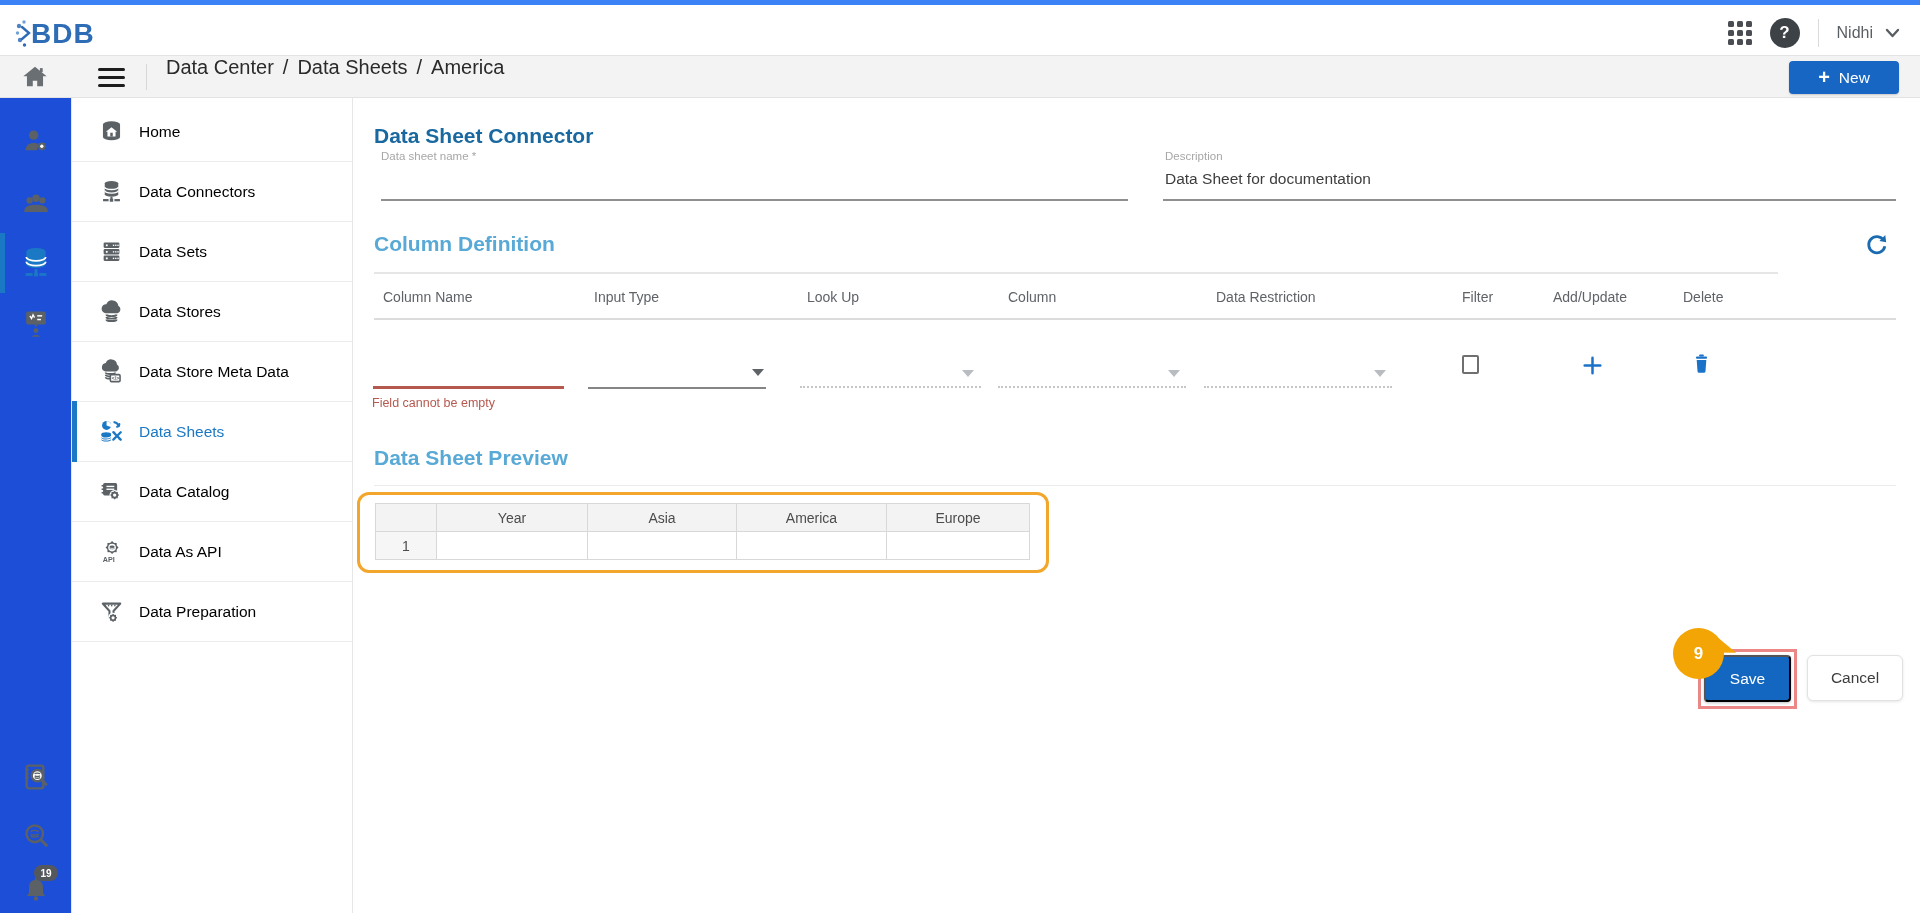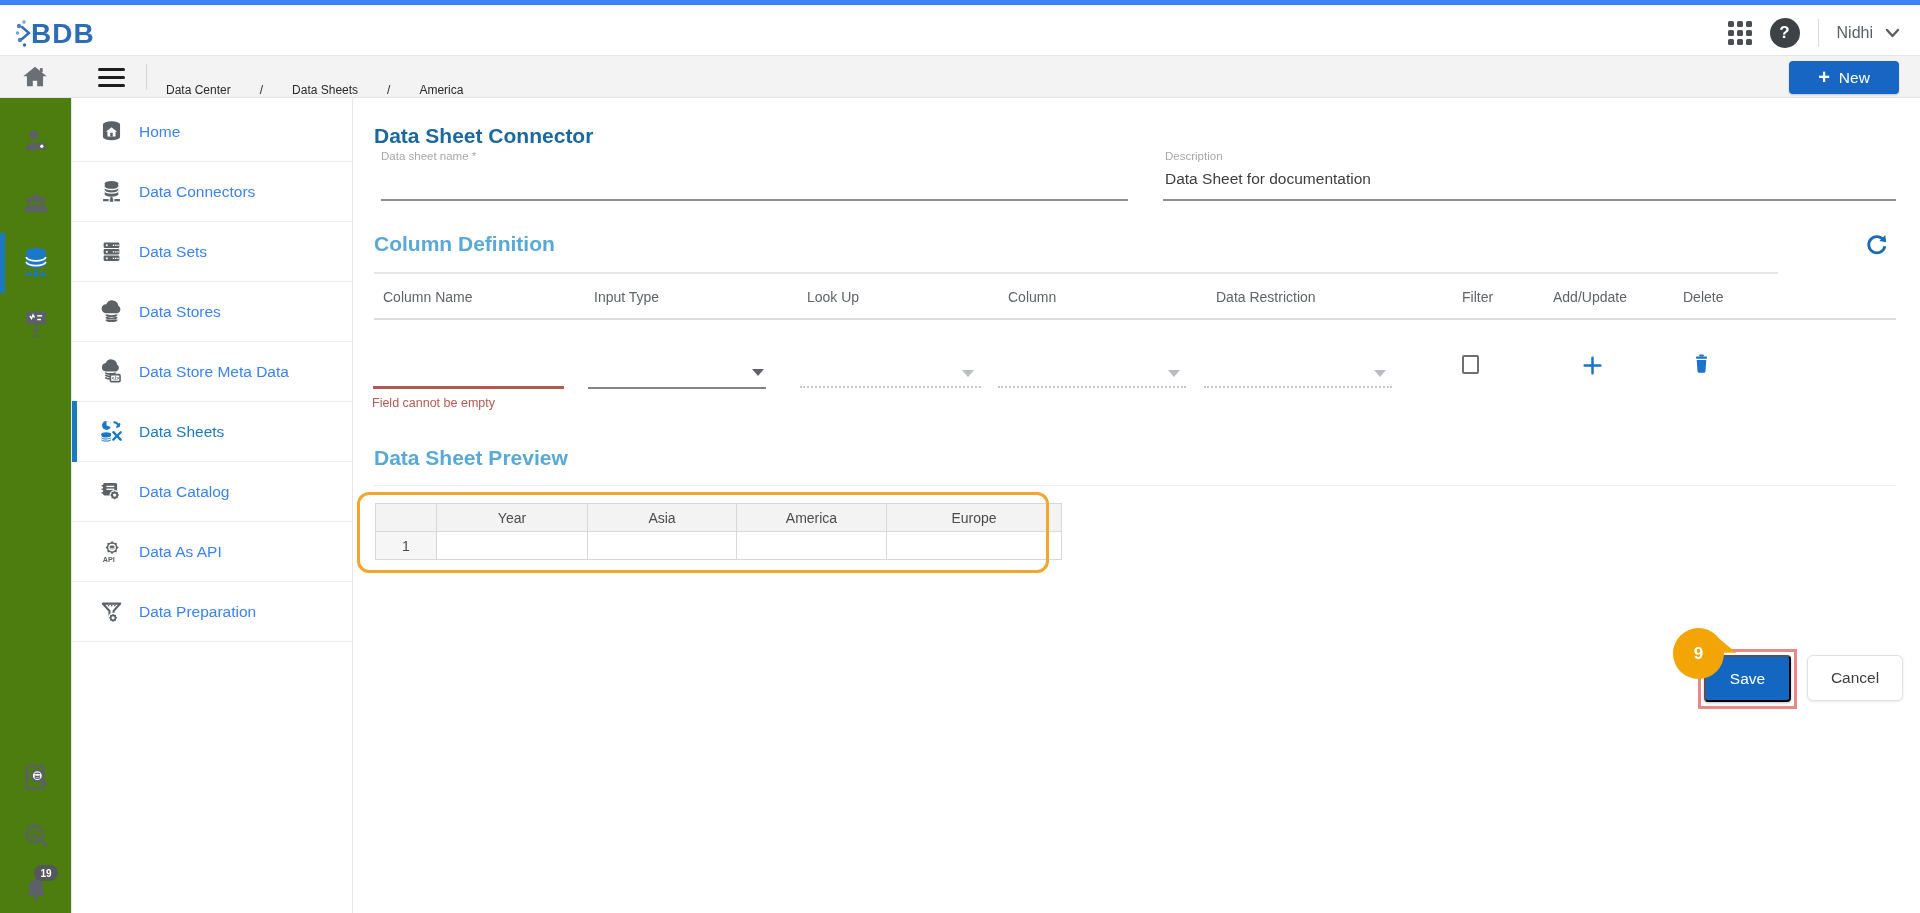--- a/index.html
+++ b/index.html
@@ -20,44 +20,44 @@
   .username { font-size:16px; color:#5a5f64; }
 
   
   .crumbbar { position:absolute; left:0; top:56px; width:1920px; height:42px;
     background:#f3f3f4; border-bottom:1px solid #e2e2e2; z-index:15; }
   .homebtn { position:absolute; left:21px; top:7px; width:28px; height:28px; cursor:pointer; }
   .hamb { position:absolute; left:98px; top:12px; width:27px; height:19px; cursor:pointer;
     display:flex; flex-direction:column; justify-content:space-between; }
   .hamb i { height:3px; background:#1d1d1d; border-radius:2px; }
   .vdiv-crumb { position:absolute; left:146px; top:8px; width:1px; height:26px; background:#d6d6d6; }
-  .crumbs { position:absolute; left:166px; top:0; height:41px; display:flex; align-items:flex-end;
-    font-size:12px; color:#2a2a2a;gap:20px; }
+  .crumbs { position:absolute; left:166px; top:0; height:41px; display:flex; align-items:flex-start;
+    font-size:20px; color:#2a2a2a; }
   .crumbs .sep { margin:0 9px; color:#2a2a2a; }
   .crumbs .crumb { cursor:pointer; }
   .newbtn { position:absolute; right:21px; top:5px; width:110px; height:33px; background:#1766c3;
     border-radius:4px; color:#fff; font-size:15.5px; display:flex; align-items:center; justify-content:center;
     gap:9px; cursor:pointer; box-shadow:0 1px 2px rgba(0,0,0,.18); }
   .newbtn .plus { font-size:20px; font-weight:bold; line-height:1; margin-top:-2px; }
 
   
-  .rail { position:absolute; left:0; top:98px; width:72px; height:815px; background:#4d7c0f;
+  .rail { position:absolute; left:0; top:98px; width:72px; height:815px; background:#1d4ed8;
     border-right:1px solid #e6e6e6; z-index:10; }
   .rail .ric { position:absolute; left:50%; transform:translateX(-50%); cursor:pointer; }
   .rail-active-bar { position:absolute; left:0; top:135px; width:5px; height:60px; background:#1b78c4; }
   .bellbadge { position:absolute; left:34px; top:767px; min-width:24px; height:16px; background:#54585c;
     border-radius:9px; color:#fff; font-size:10px; font-weight:bold; display:flex; align-items:center;
     justify-content:center; padding:0 4px; z-index:2; }
 
   
   .sidebar { position:absolute; left:72px; top:98px; width:281px; height:815px; background:#fff;
     border-right:1px solid #e6e6e6; z-index:9; padding-top:4px; }
   .sitem { position:relative; height:60px; display:flex; align-items:center; padding-left:26px; gap:14px;
     border-bottom:1px solid #ececec; cursor:pointer; background:#fff; }
-  .sitem .slabel { font-size:15.5px; color:#3b82f6; }
+  .sitem .slabel { font-size:15.5px; color:#000000; }
   .sitem svg { flex:0 0 auto; }
   .sitem.active .slabel { color:#1b78c4; }
   .sitem.active::before { content:""; position:absolute; left:0; top:-1px; bottom:-1px; width:5px; background:#1b78c4; }
 
   
   .content { position:absolute; left:353px; top:98px; width:1567px; height:815px; background:#fff; }
   .sec-title { position:absolute; font-size:21px; font-weight:bold; }
   .t-dark { color:#19689f; }
   .t-light { color:#58a9d6; }
   .flabel { position:absolute; font-size:11.5px; color:#a7a7a7; }
@@ -405,21 +405,21 @@
 
   <div class="obox"></div>
 
   <table class="preview">
     <tbody>
         <tr>
       <th style="width:61px;"></th>
       <th style="width:151px;">Year</th>
       <th style="width:149px;">Asia</th>
       <th style="width:150px;">America</th>
-      <th style="width:175px;">Europe</th>
+      <th style="width:143px;">Europe</th>
     </tr>
     <tr>
       <td class="rownum">1</td>
       <td></td>
       <td></td>
       <td></td>
       <td></td>
     </tr>
   </tbody>
     </table>

